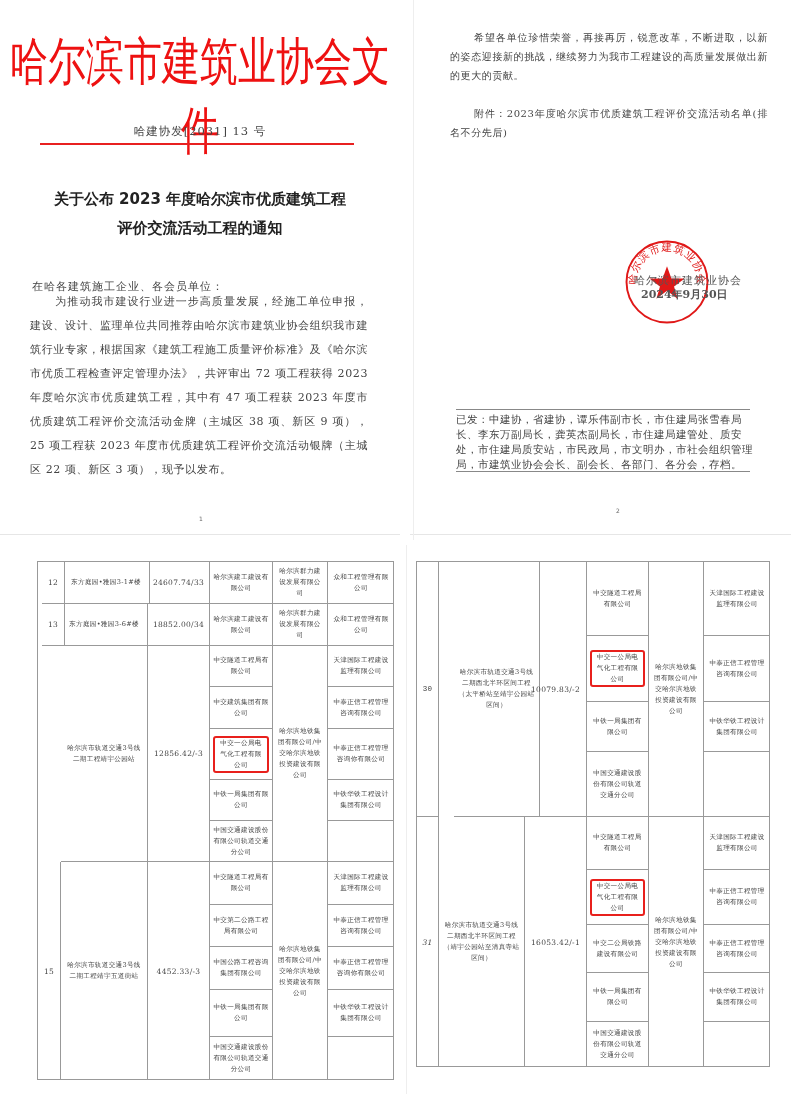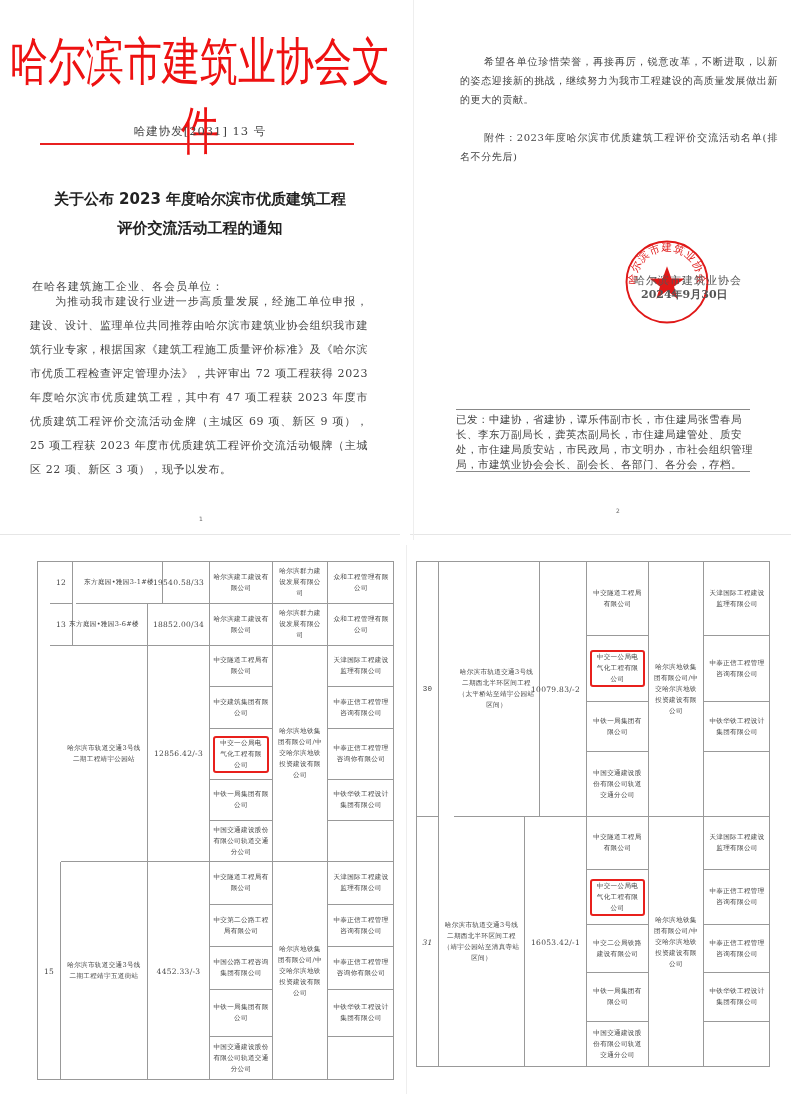--- a/index.html
+++ b/index.html
@@ -28,22 +28,22 @@
   .salutation { position: absolute; left: 32px; top: 279px; font-size: 11px; color: #444; letter-spacing: 1px; }
   .body-para {
     position: absolute; left: 30px; width: 338px; top: 290px;
     font-size: 11px; line-height: 24px; color: #444; text-indent: 2.3em; letter-spacing: 0.6px;
     text-align: justify;
   }
   .page-num { position: absolute; font-family: "DejaVu Sans", sans-serif; font-size: 6px; color: #666; }
 
   
   .p2-para {
-    position: absolute; left: 460px; width: 318px; font-size: 10px; line-height: 19px;
-    color: #444; text-indent: 2.4em; letter-spacing: 0.6px; text-align: justify; margin-top: 24px;
+    position: absolute; left: 450px; width: 318px; font-size: 10px; line-height: 19px;
+    color: #444; text-indent: 2.4em; letter-spacing: 0.6px; text-align: justify;
   }
   .seal {
     position: absolute; left: 623px; top: 238px; width: 88px; height: 88px;
   }
   .sign-org { position: absolute; left: 634px; top: 273px; font-size: 11px; color: #555; letter-spacing: 1px; white-space: nowrap; }
   .sign-date { position: absolute; left: 641px; top: 287px; font-size: 11px; color: #555; white-space: nowrap; font-weight: bold; }
   .cc-rule { position: absolute; left: 456px; width: 294px; height: 1px; background: #888; }
   .cc-text {
     position: absolute; left: 456px; top: 412px; width: 300px; font-size: 10.5px; line-height: 15px;
     color: #444; letter-spacing: 0.5px;
@@ -73,21 +73,21 @@
 
 <section>
   <div class="red-header">哈尔滨市建筑业协会文件</div>
   <div class="doc-number">哈建协发[2031] 13 号</div>
   <div class="red-rule"></div>
   <div class="doc-title">
     <div>关于公布 2023 年度哈尔滨市优质建筑工程</div>
     <div>评价交流活动工程的通知</div>
   </div>
   <div class="salutation">在哈各建筑施工企业、各会员单位：</div>
-  <p class="body-para">为推动我市建设行业进一步高质量发展，经施工单位申报，建设、设计、监理单位共同推荐由哈尔滨市建筑业协会组织我市建筑行业专家，根据国家《建筑工程施工质量评价标准》及《哈尔滨市优质工程检查评定管理办法》，共评审出 72 项工程获得 2023 年度哈尔滨市优质建筑工程，其中有 47 项工程获 2023 年度市优质建筑工程评价交流活动金牌（主城区 69 项、新区 9 项），25 项工程获 2023 年度市优质建筑工程评价交流活动银牌（主城区 22 项、新区 3 项），现予以发布。</p>
+  <p class="body-para">为推动我市建设行业进一步高质量发展，经施工单位申报，建设、设计、监理单位共同推荐由哈尔滨市建筑业协会组织我市建筑行业专家，根据国家《建筑工程施工质量评价标准》及《哈尔滨市优质工程检查评定管理办法》，共评审出 72 项工程获得 2023 年度哈尔滨市优质建筑工程，其中有 47 项工程获 2023 年度市优质建筑工程评价交流活动金牌（主城区 38 项、新区 9 项），25 项工程获 2023 年度市优质建筑工程评价交流活动银牌（主城区 22 项、新区 3 项），现予以发布。</p>
   <div class="page-num" style="left:199px;top:515px;">1</div>
 </section>
 
 <section>
   <p class="p2-para" style="top:28px;">希望各单位珍惜荣誉，再接再厉，锐意改革，不断进取，以新的姿态迎接新的挑战，继续努力为我市工程建设的高质量发展做出新的更大的贡献。</p>
   <p class="p2-para" style="top:104px;">附件：2023年度哈尔滨市优质建筑工程评价交流活动名单(排名不分先后)</p>
 
   <svg class="seal" viewBox="0 0 100 100">
     <circle cx="50" cy="50" r="46" fill="none" stroke="#e01818" stroke-width="2.2"></circle>
     <path id="sealArc" d="M 16 58 A 35 35 0 1 1 84 58" fill="none"></path>
@@ -100,28 +100,28 @@
   <div class="sign-date">2024年9月30日</div>
 
   <div class="cc-rule" style="top:409px;"></div>
   <p class="cc-text">已发：中建协，省建协，谭乐伟副市长，市住建局张雪春局长、李东万副局长，龚英杰副局长，市住建局建管处、质安处，市住建局质安站，市民政局，市文明办，市社会组织管理局，市建筑业协会会长、副会长、各部门、各分会，存档。</p>
   <div class="cc-rule" style="top:471px;"></div>
   <div class="page-num" style="left:616px;top:507px;">2</div>
 </section>
 
 <section class="tbl" style="left:37px;top:561px;width:357px;height:519px;">
 
-  <div class="cell num" style="left:12px;top:0;width:23px;height:42px;">12</div>
-  <div class="cell" style="left:38px;top:0;width:87px;height:42px;">东方庭园•雅园3-1#楼</div>
-  <div class="cell num" style="left:110px;top:0;width:62px;height:42px;">19540.58/33</div>
+  <div class="cell num" style="left:4px;top:0;width:23px;height:42px;">12</div>
+  <div class="cell" style="left:25px;top:0;width:87px;height:42px;">东方庭园•雅园3-1#楼</div>
+  <div class="cell num" style="left:110px;top:0;width:62px;height:42px;">24607.74/33</div>
   <div class="cell" style="left:172px;top:0;width:63px;height:42px;">哈尔滨建工建设有限公司</div>
   <div class="cell" style="left:235px;top:0;width:55px;height:42px;">哈尔滨群力建设发展有限公司</div>
   <div class="cell noright" style="left:290px;top:0;width:66px;height:42px;">众和工程管理有限公司</div>
 
-  <div class="cell num" style="left:12px;top:42px;width:23px;height:42px;">13</div>
+  <div class="cell num" style="left:4px;top:42px;width:23px;height:42px;">13</div>
   <div class="cell" style="left:23px;top:42px;width:87px;height:42px;">东方庭园•雅园3-6#楼</div>
   <div class="cell num" style="left:110px;top:42px;width:62px;height:42px;">18852.00/34</div>
   <div class="cell" style="left:172px;top:42px;width:63px;height:42px;">哈尔滨建工建设有限公司</div>
   <div class="cell" style="left:235px;top:42px;width:55px;height:42px;">哈尔滨群力建设发展有限公司</div>
   <div class="cell noright" style="left:290px;top:42px;width:66px;height:42px;">众和工程管理有限公司</div>
 
   <div class="cell" style="left:23px;top:84px;width:87px;height:216px;">哈尔滨市轨道交通3号线二期工程靖宇公园站</div>
   <div class="cell num" style="left:110px;top:84px;width:62px;height:216px;">12856.42/-3</div>
   <div class="cell" style="left:172px;top:84px;width:63px;height:41px;">中交隧道工程局有限公司</div>
   <div class="cell" style="left:172px;top:125px;width:63px;height:42px;">中交建筑集团有限公司</div>

